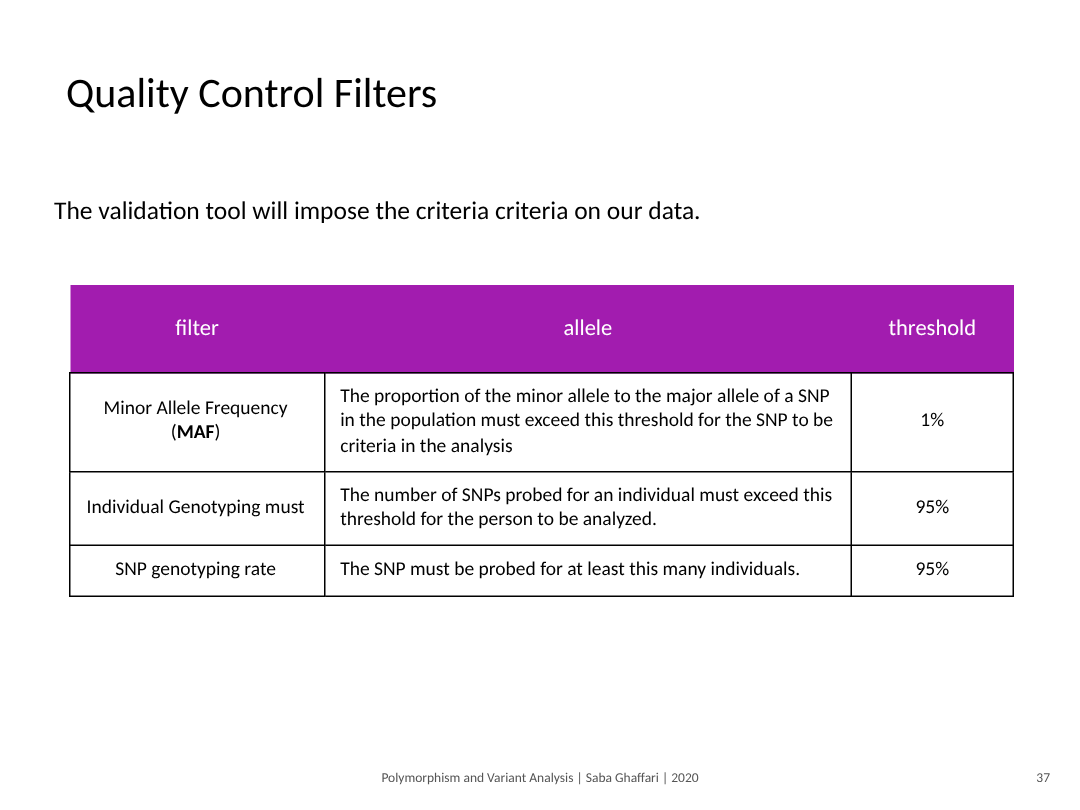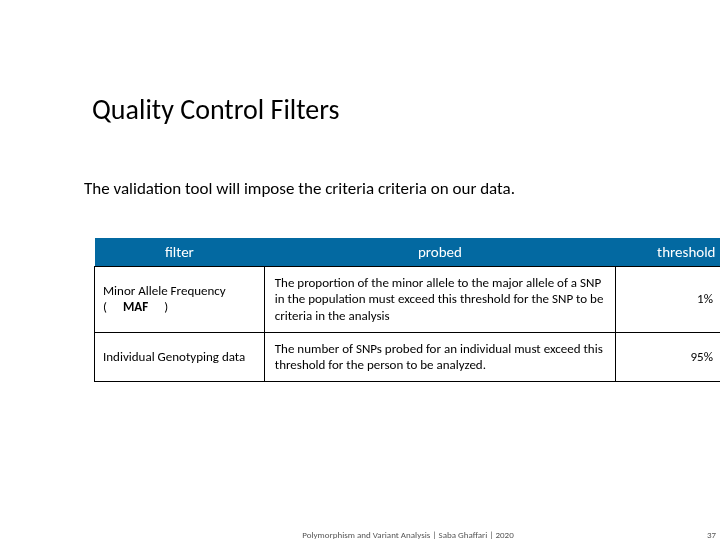--- a/index.html
+++ b/index.html
@@ -1,15 +1,15 @@
 <!DOCTYPE html>
 <html><head>
 <meta charset="utf-8">
 <style>
-  * { margin: 16px; padding: 0; box-sizing: border-box; }
+  * { margin: 0; padding: 0; box-sizing: border-box; }
   body {
     width: 720px;
     height: 540px;
     background: #fff;
     font-family: "Segoe UI", "Calibri", Arial, sans-serif;
     color: #000;
     position: relative;
     overflow: hidden;
   }
   .title {
@@ -29,38 +29,38 @@
   }
   .tbl {
     position: absolute;
     top: 190px;
     left: 46px;
     width: 630px;
     border-collapse: collapse;
     font-size: 13px;
   }
   .tbl th {
-    background: #0369a1;
+    background: #a21caf;
     color: #fff;
     font-weight: 400;
     text-align: center;
-    padding: 5px 8px;
+    padding: 20px 8px;
     font-size: 15px;
   }
   .tbl td {
     border: 1px solid #000;
     padding: 8px 10px;
     vertical-align: middle;
     font-size: 13px;
     line-height: 1.25;
   }
   .tbl th:nth-child(1), .tbl td:nth-child(1) { width: 170px; }
   .tbl th:nth-child(2), .tbl td:nth-child(2) { width: 352px; }
-  .tbl th:nth-child(3), .tbl td:nth-child(3) { width: 108px; text-align: right; }
-  .tbl td:nth-child(1) { padding-left: 8px; }
+  .tbl th:nth-child(3), .tbl td:nth-child(3) { width: 108px; text-align: center; }
+  .tbl td:nth-child(1) { padding-left: 8px; text-align: center; }
   .footer {
     position: absolute;
     bottom: 16px;
     left: 0;
     width: 720px;
     text-align: center;
     font-size: 9px;
     color: #555;
   }
   .pagenum {
@@ -74,32 +74,37 @@
 </head>
 <body>
 
 <div class="title">Quality Control Filters</div>
 <div class="subtitle">The validation tool will impose the criteria criteria on our data.</div>
 
 <table class="tbl">
   <thead>
     <tr>
       <th>filter</th>
-      <th>probed</th>
+      <th>allele</th>
       <th>threshold</th>
     </tr>
   </thead>
   <tbody>
     <tr>
       <td>Minor Allele Frequency (<b>MAF</b>)</td>
       <td>The proportion of the minor allele to the major allele of a SNP in the population must exceed this threshold for the SNP to be criteria in the analysis</td>
       <td>1%</td>
     </tr>
     <tr>
-      <td>Individual Genotyping data</td>
+      <td>Individual Genotyping must</td>
       <td>The number of SNPs probed for an individual must exceed this threshold for the person to be analyzed.</td>
+      <td>95%</td>
+    </tr>
+    <tr>
+      <td>SNP genotyping rate</td>
+      <td>The SNP must be probed for at least this many individuals.</td>
       <td>95%</td>
     </tr>
   </tbody>
 </table>
 
 <div class="footer">Polymorphism and Variant Analysis | Saba Ghaffari | 2020</div>
 <div class="pagenum">37</div>
 
 </body></html>

